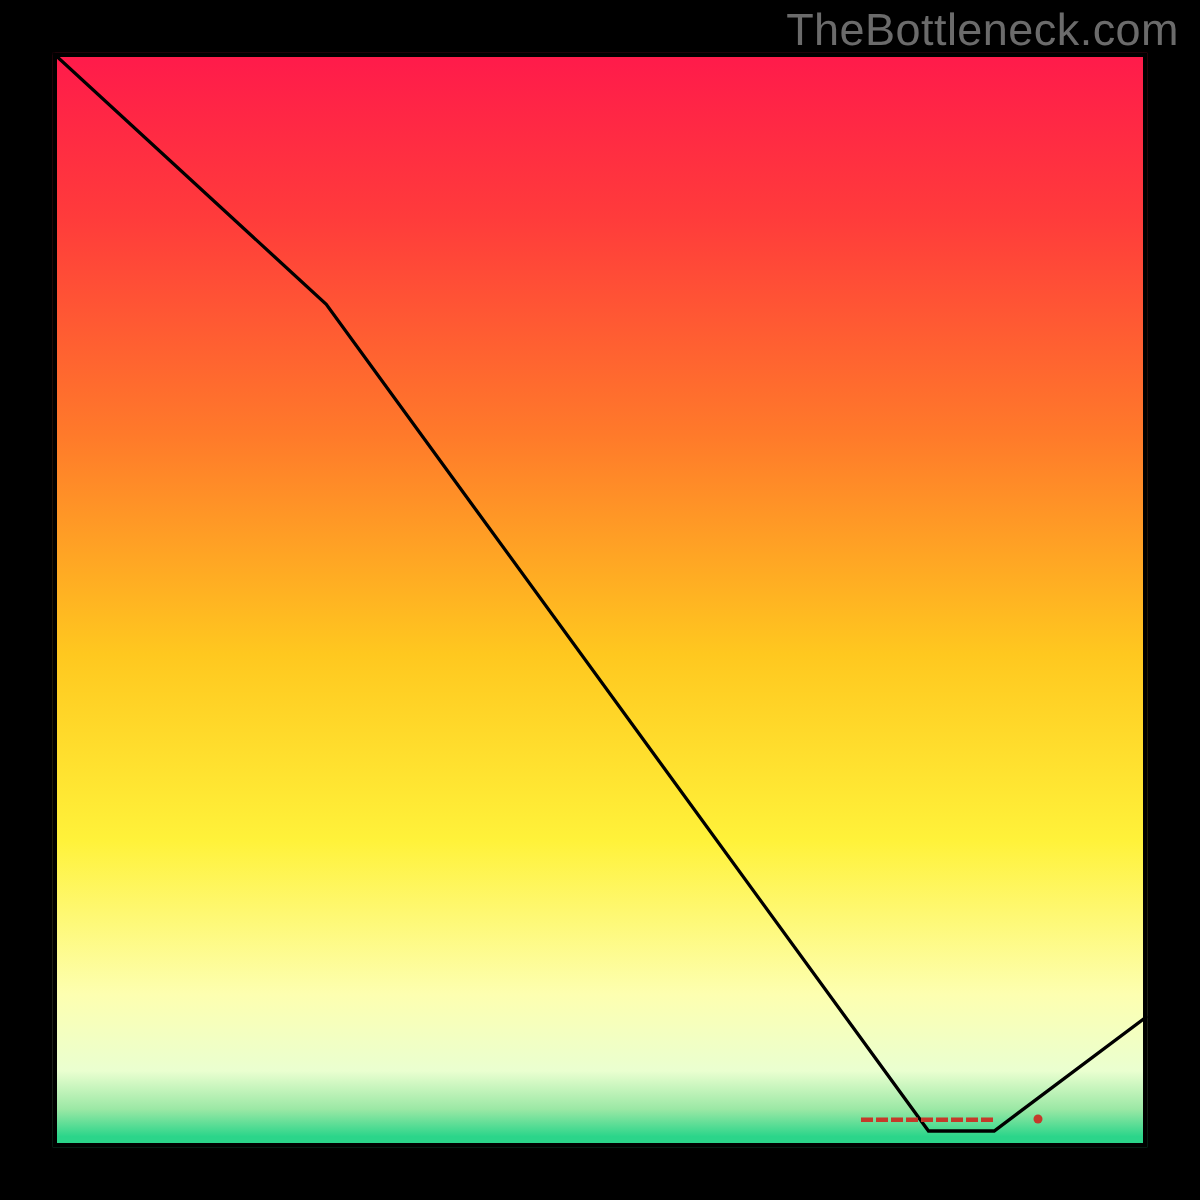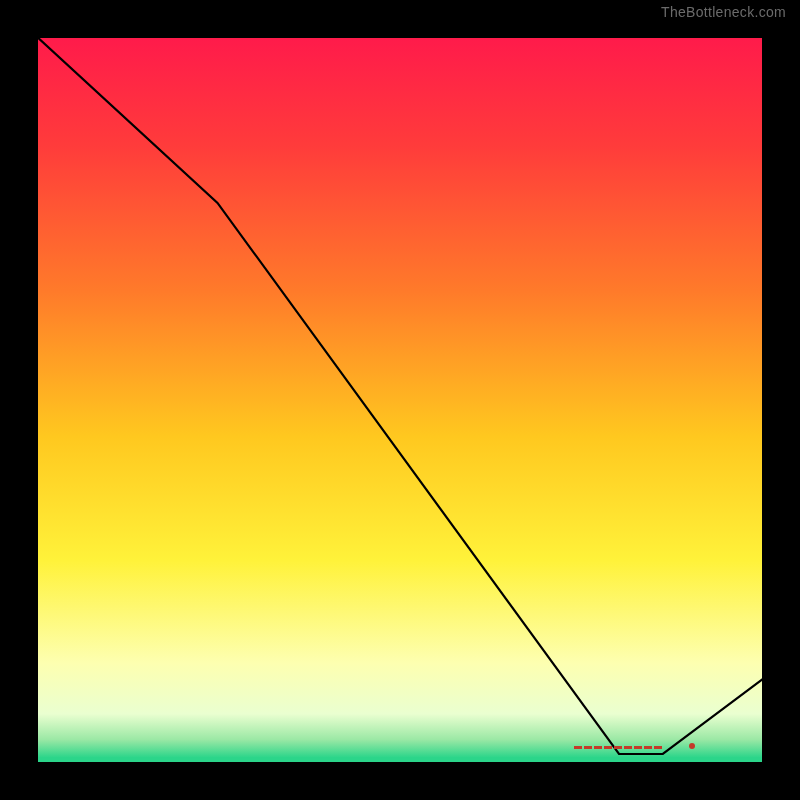--- a/index.html
+++ b/index.html
@@ -15,21 +15,21 @@
     position: relative;
     width: 800px;
     height: 800px;
     background: #000;
   }
   .watermark {
     position: absolute;
     top: 4px;
     right: 14px;
     color: #6b6b6b;
-    font-size: 14px;
+    font-size: 30px;
     letter-spacing: 0.3px;
     font-weight: 400;
   }
   .plot-outer {
     position: absolute;
     left: 35px;
     top: 35px;
     width: 730px;
     height: 730px;
     background: #000;

